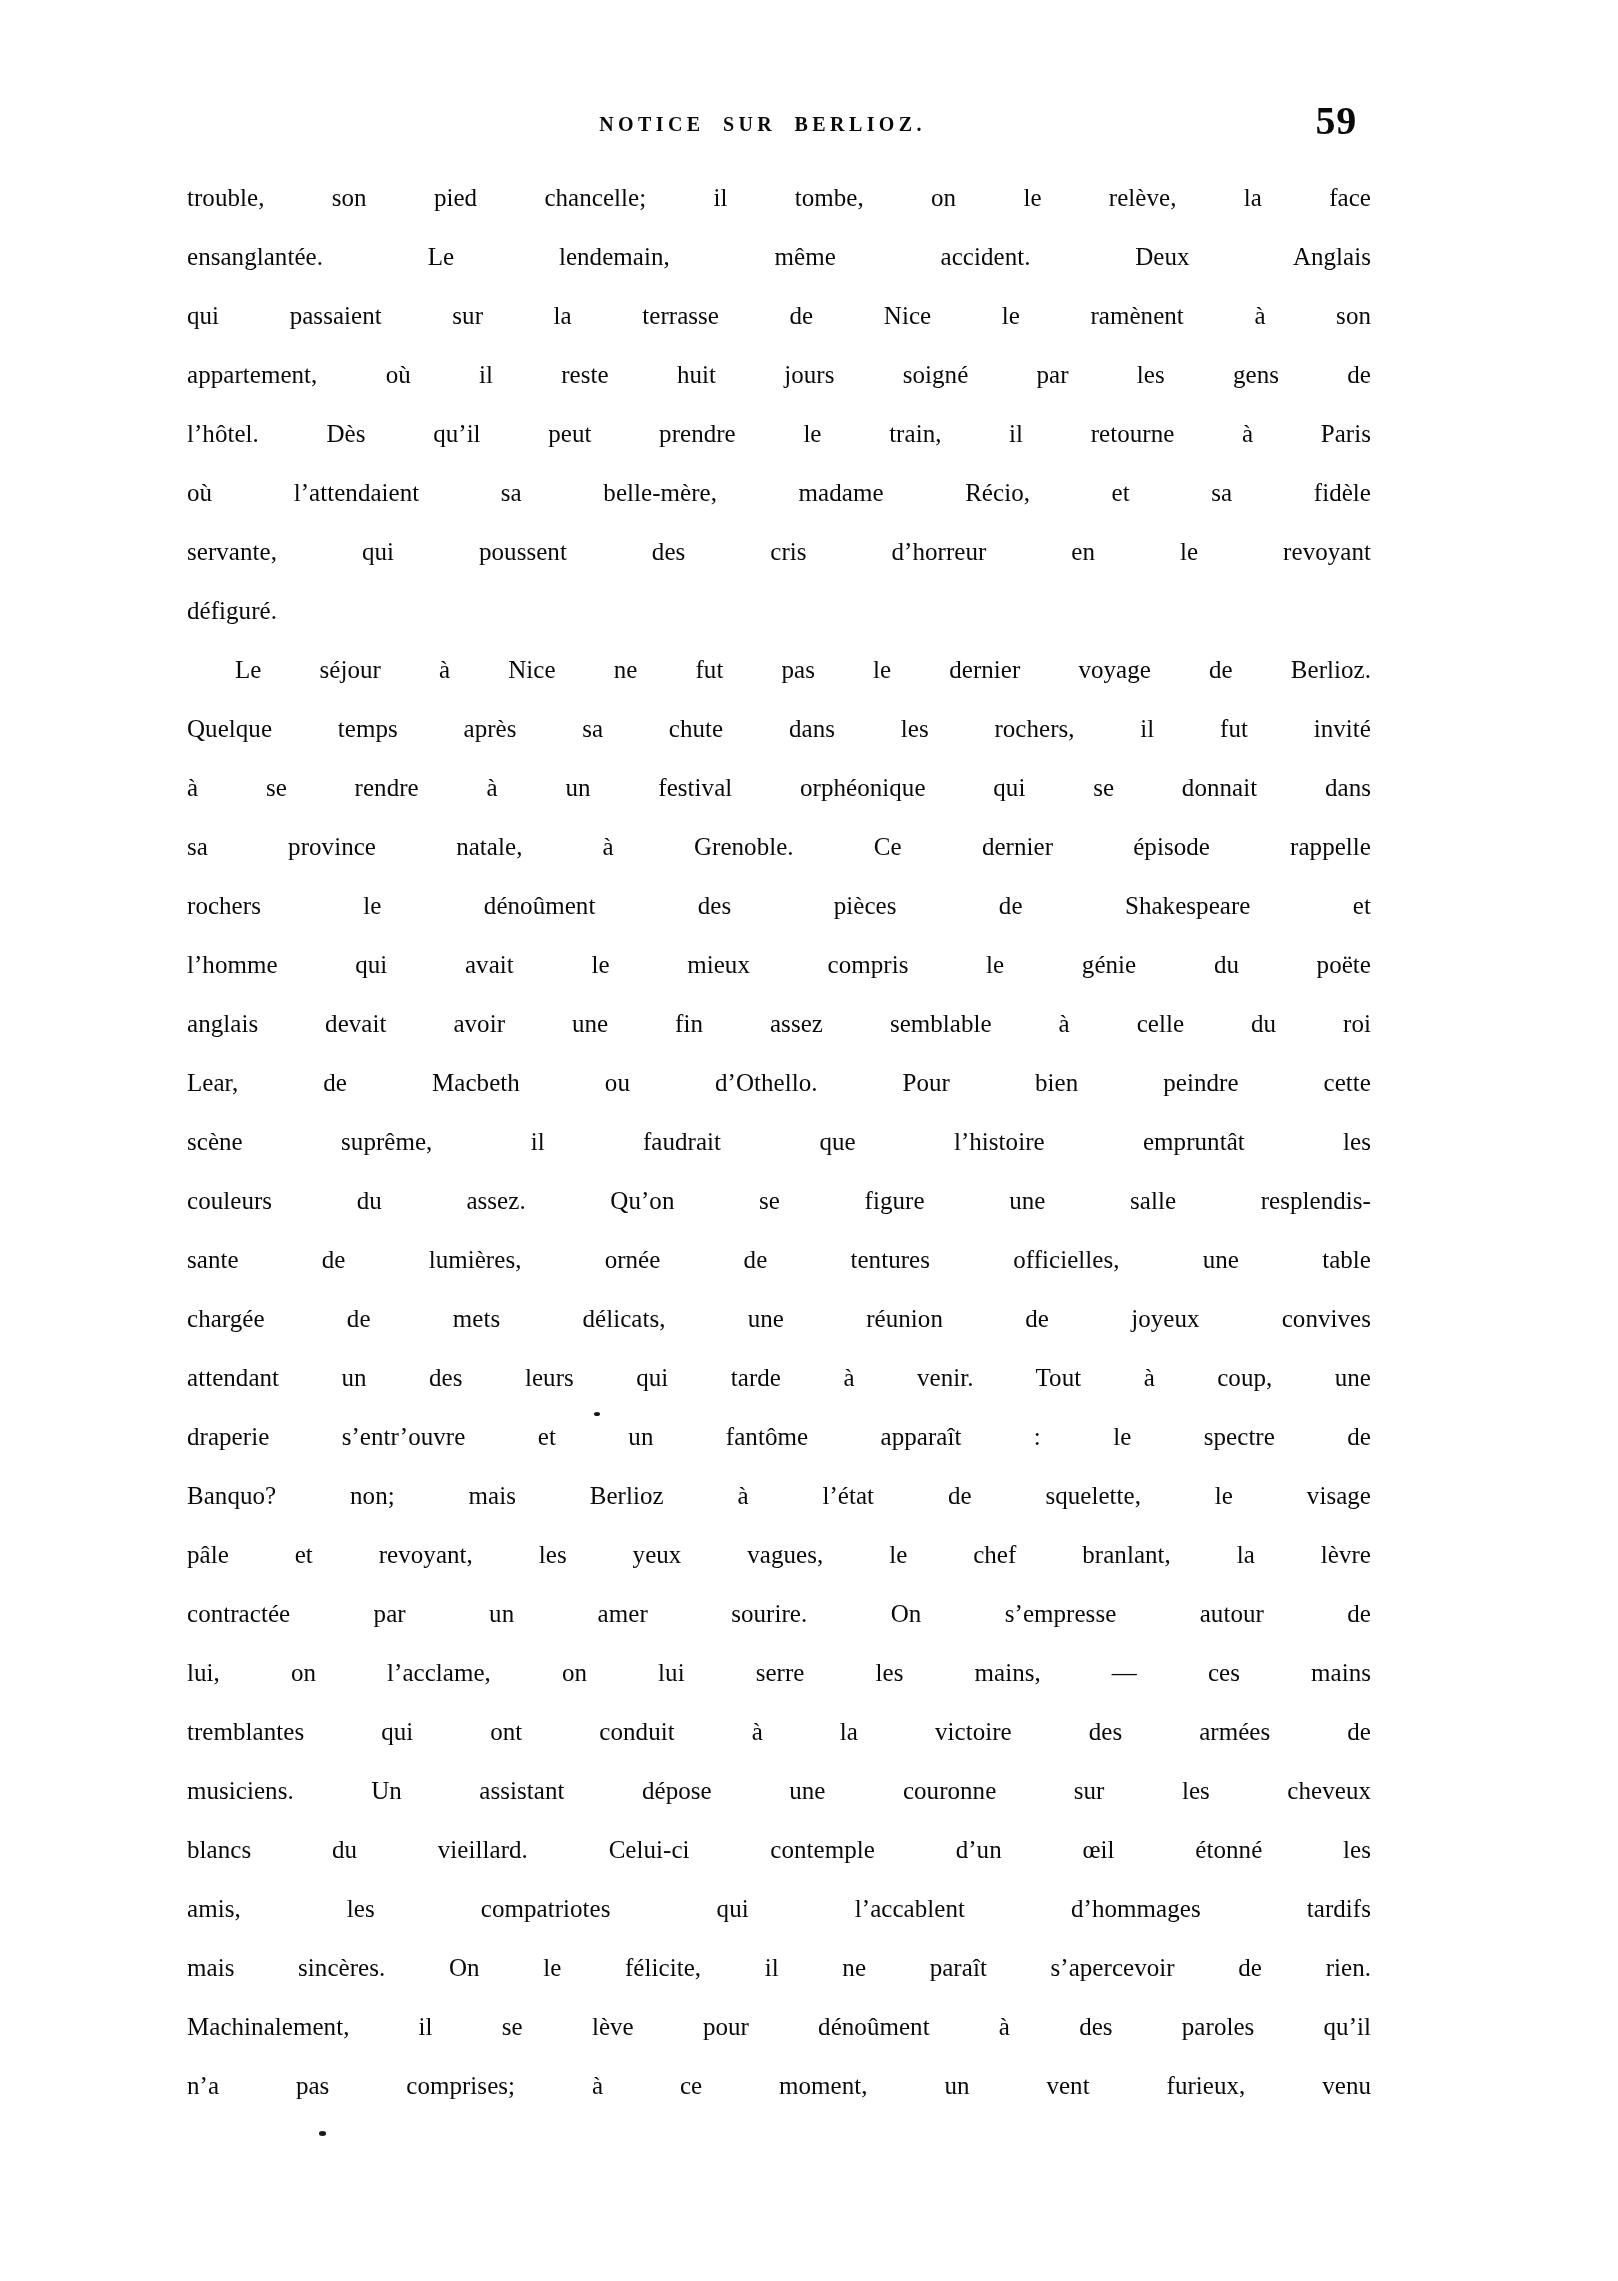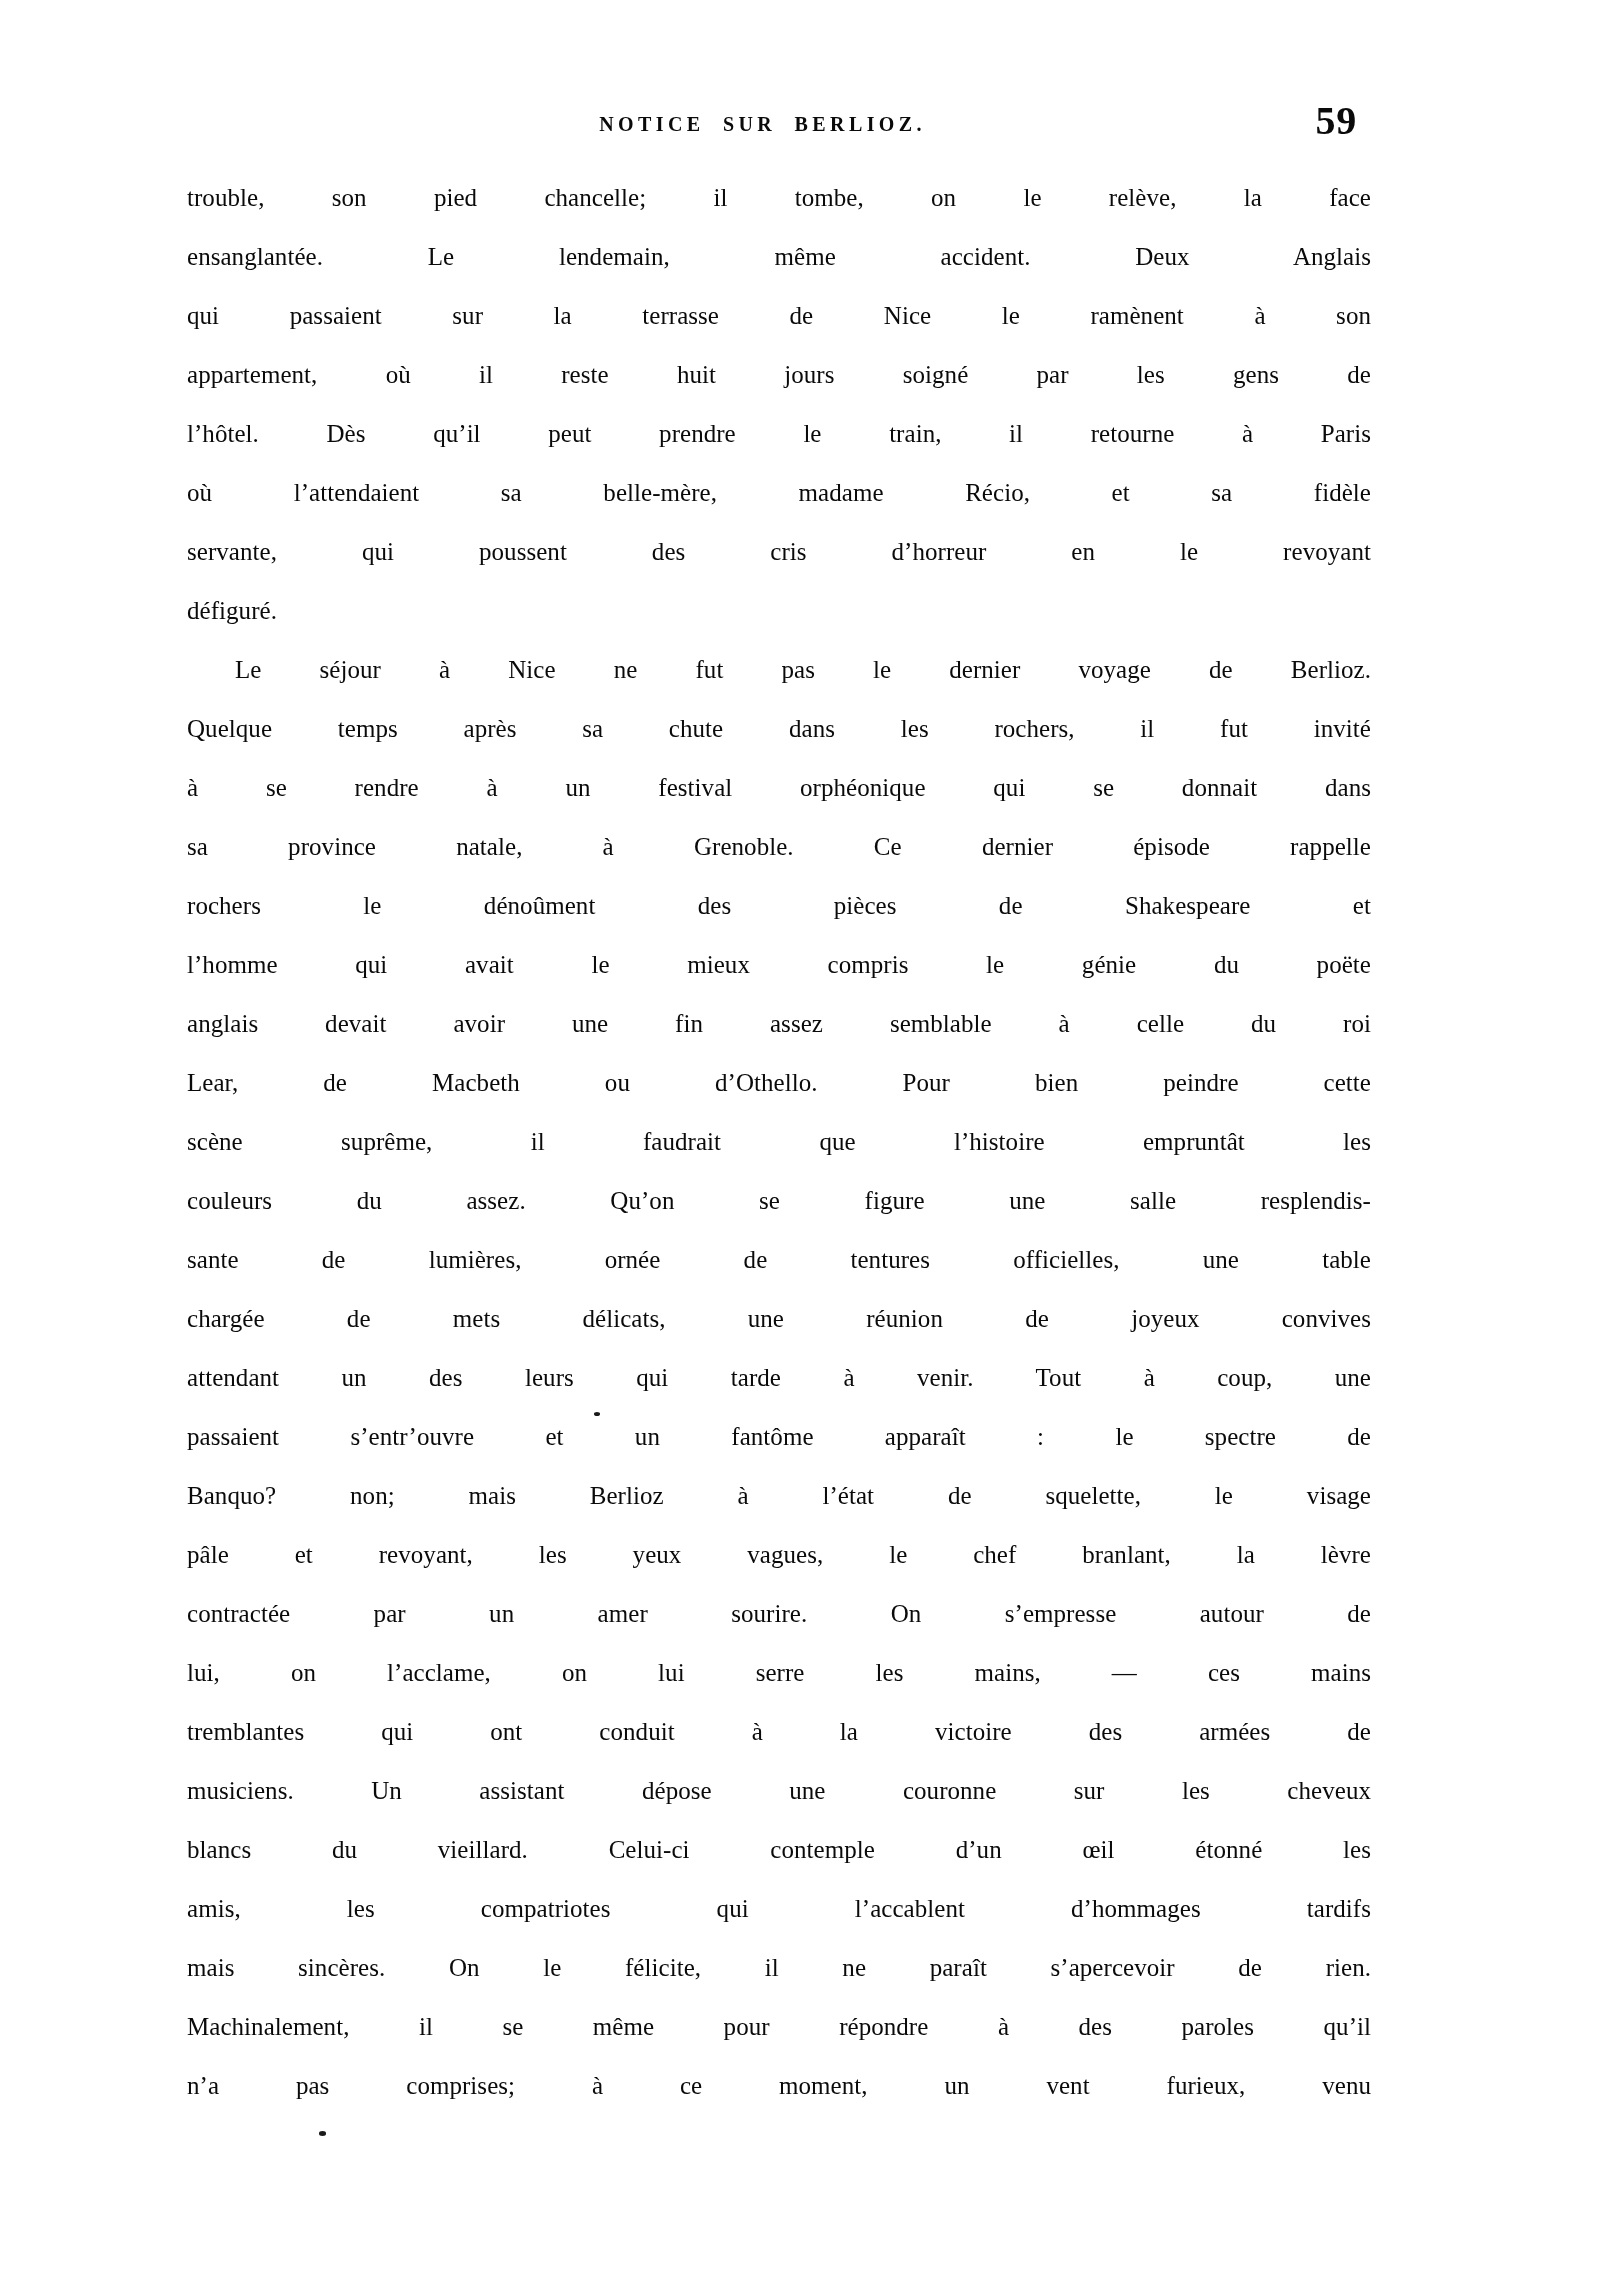--- a/index.html
+++ b/index.html
@@ -104,31 +104,31 @@
       <div class="text-line">sa province natale, à Grenoble. Ce dernier épisode rappelle</div>
       <div class="text-line">rochers le dénoûment des pièces de Shakespeare et</div>
       <div class="text-line">l’homme qui avait le mieux compris le génie du poëte</div>
       <div class="text-line">anglais devait avoir une fin assez semblable à celle du roi</div>
       <div class="text-line">Lear, de Macbeth ou d’Othello. Pour bien peindre cette</div>
       <div class="text-line">scène suprême, il faudrait que l’histoire empruntât les</div>
       <div class="text-line">couleurs du assez. Qu’on se figure une salle resplendis-</div>
       <div class="text-line">sante de lumières, ornée de tentures officielles, une table</div>
       <div class="text-line">chargée de mets délicats, une réunion de joyeux convives</div>
       <div class="text-line">attendant un des leurs qui tarde à venir. Tout à coup, une</div>
-      <div class="text-line">passaient s’entr’ouvre et un fantôme apparaît : le spectre de</div>
+      <div class="text-line">draperie s’entr’ouvre et un fantôme apparaît : le spectre de</div>
       <div class="text-line">Banquo? non; mais Berlioz à l’état de squelette, le visage</div>
       <div class="text-line">pâle et revoyant, les yeux vagues, le chef branlant, la lèvre</div>
       <div class="text-line">contractée par un amer sourire. On s’empresse autour de</div>
       <div class="text-line">lui, on l’acclame, on lui serre les mains, — ces mains</div>
       <div class="text-line">tremblantes qui ont conduit à la victoire des armées de</div>
       <div class="text-line">musiciens. Un assistant dépose une couronne sur les cheveux</div>
       <div class="text-line">blancs du vieillard. Celui-ci contemple d’un œil étonné les</div>
       <div class="text-line">amis, les compatriotes qui l’accablent d’hommages tardifs</div>
       <div class="text-line">mais sincères. On le félicite, il ne paraît s’apercevoir de rien.</div>
-      <div class="text-line">Machinalement, il se même pour répondre à des paroles qu’il</div>
+      <div class="text-line">Machinalement, il se lève pour dénoûment à des paroles qu’il</div>
       <div class="text-line">n’a pas comprises; à ce moment, un vent furieux, venu</div>
     </div>
 
   <div class="speck speck-1"></div>
   <div class="speck speck-2"></div>
 
 </div>
 
 
 </body></html>

